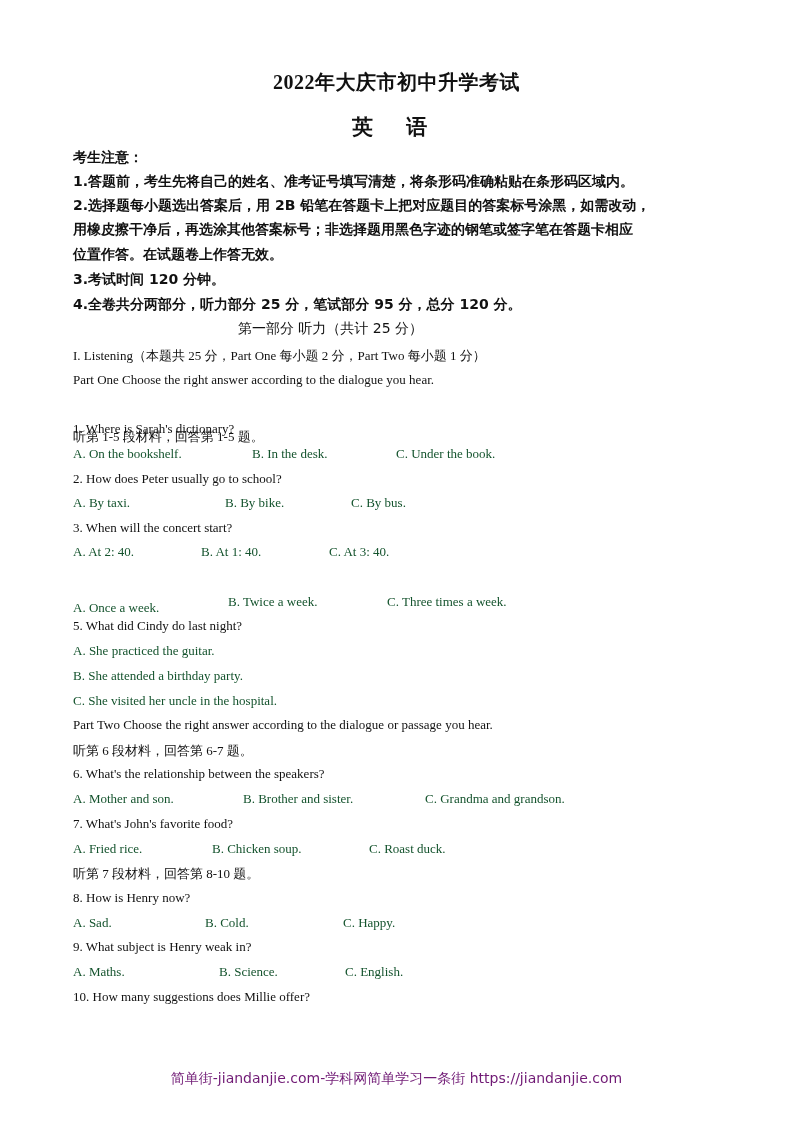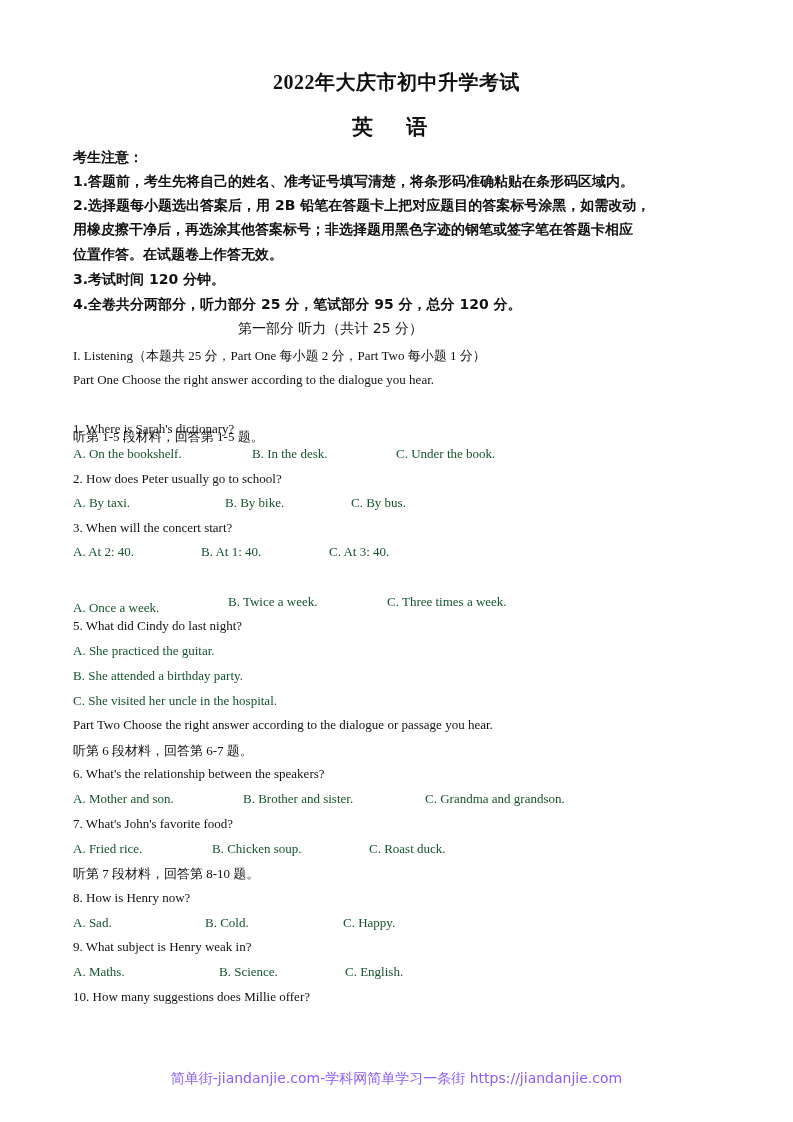--- a/index.html
+++ b/index.html
@@ -5,21 +5,21 @@
     html, body { margin: 0; padding: 0; background: #ffffff; }
     body { width: 793px; height: 1122px; position: relative; overflow: hidden; color: #111; }
     .page { position: absolute; left: 0; top: 0; width: 793px; height: 1122px; padding-left: 6px; }
     .title { position: absolute; left: 0; width: 793px; text-align: center; font-family: "Liberation Serif", serif; font-weight: bold; }
     .t1 { top: 69px; font-size: 20px; letter-spacing: 0.5px; }
     .t2 { top: 113px; font-size: 21px; letter-spacing: 14px; }
     .notice { position: absolute; left: 73px; font-family: "DejaVu Sans", sans-serif; font-weight: bold; font-size: 14px; color: #111; white-space: nowrap; }
     .sec { position: absolute; left: 0; width: 661px; text-align: center; font-family: "DejaVu Sans", sans-serif; font-weight: normal; font-size: 14px; }
     .ln { position: absolute; left: 73px; font-family: "Liberation Serif", serif; font-size: 13px; white-space: nowrap; color: #111; }
     .opt { position: absolute; font-family: "Liberation Serif", serif; font-size: 13px; white-space: nowrap; color: #14532d; }
-    .footer { position: absolute; top: 1070px; left: 0; width: 793px; text-align: center; font-family: "DejaVu Sans", sans-serif; font-size: 14px; color: #8b5cf6; }
+    .footer { position: absolute; top: 1070px; left: 0; width: 793px; text-align: center; font-family: "DejaVu Sans", sans-serif; font-size: 14px; color: #701a75; }
   </style>
 </head>
 <body>
 
 <div class="page">
   <div class="title t1">2022年大庆市初中升学考试</div>
   <div class="title t2">英 语</div>
 
   <div class="notice" style="top:149px;">考生注意：</div>
   <div class="notice" style="top:173px;">1.答题前，考生先将自己的姓名、准考证号填写清楚，将条形码准确粘贴在条形码区域内。</div>

